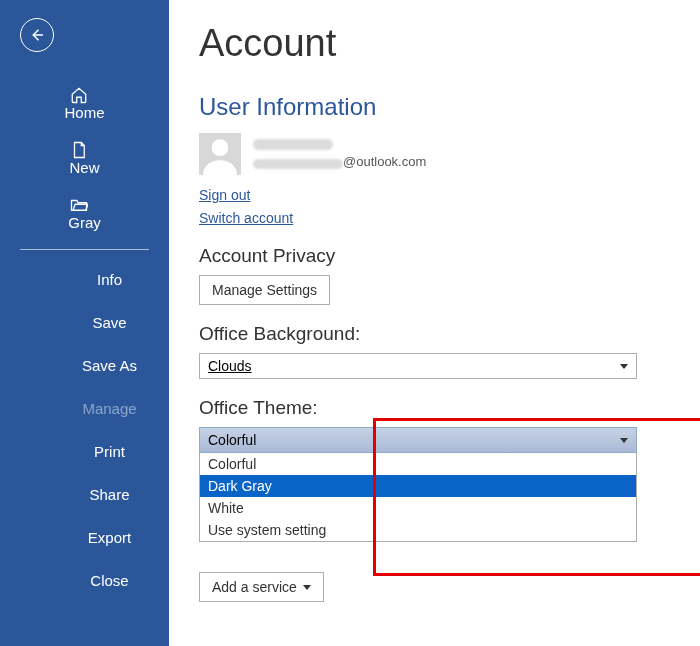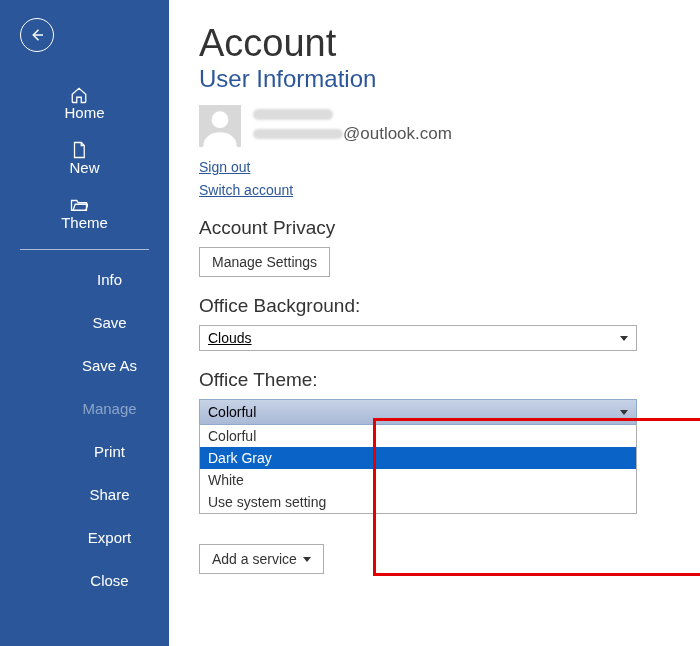--- a/index.html
+++ b/index.html
@@ -8,28 +8,28 @@
   .back-btn { width: 34px; height: 34px; border: 1px solid #fff; border-radius: 50%; margin-left: 20px; display: flex; align-items: center; justify-content: center; cursor: pointer; }
   .back-btn svg { width: 18px; height: 18px; }
   .nav-top { margin-top: 24px; }
   .nav-item { display: flex; align-items: center; padding: 10px 20px; font-size: 15px; cursor: pointer; color: #fff; flex-direction: column; }
   .nav-item .icon { width: 20px; display: flex; align-items: center; justify-content: center; margin-right: 12px; }
   .nav-item svg { width: 18px; height: 18px; }
   .divider { border-top: 1px solid rgba(255,255,255,0.6); margin: 8px 20px; }
   .nav-bottom .nav-item { padding: 13px 2px 13px 52px; font-size: 15px; }
   .nav-bottom .nav-item.disabled { color: rgba(255,255,255,0.45); cursor: default; }
   .main { flex: 1; padding: 22px 30px; position: relative; }
-  .page-title { font-size: 38px; font-weight: 300; color: #333; }
+  .page-title { font-size: 38px; font-weight: 300; color: #333; margin-bottom: 28px; }
   .section-title-primary { color: #2b579a; font-size: 24px; font-weight: 400; margin-bottom: 12px; }
   .user-row { display: flex; align-items: center; margin-bottom: 6px; }
   .avatar { width: 42px; height: 42px; background: #d8d8d8; display: flex; align-items: flex-end; justify-content: center; margin-right: 12px; overflow: hidden; }
   .avatar svg { width: 42px; height: 42px; }
   .user-text { display: flex; flex-direction: column; gap: 4px; }
   .redacted { background: #dcdcdc; border-radius: 7px; height: 11px; display: inline-block; filter: blur(1px); }
-  .email-line { font-size: 17px; color: #555; display: flex; align-items: center; }
+  .email-line { font-size: 13px; color: #555; display: flex; align-items: flex-end; }
   .link { color: #2b579a; font-size: 14px; text-decoration: underline; cursor: pointer; display: inline-block; margin-top: 6px; }
   .section-title { font-size: 19px; color: #333; margin-top: 18px; margin-bottom: 8px; font-weight: 400; }
   .btn { border: 1px solid #adadad; background: #fff; padding: 6px 12px; font-size: 14px; cursor: pointer; color: #333; display: inline-flex; align-items: center; gap: 6px; }
   .dropdown-sel { border: 1px solid #adadad; padding: 4px 8px; font-size: 14px; display: flex; justify-content: space-between; align-items: center; cursor: pointer; background: #fff; width: 438px; text-decoration: underline; }
   .caret { width: 0; height: 0; border-left: 4px solid transparent; border-right: 4px solid transparent; border-top: 5px solid #333; }
   .highlight-box { position: absolute; border: 3px solid #e30000; left: 204px; top: 418px; width: 470px; height: 158px; pointer-events: none; }
   .theme-group { margin-top: 18px; }
   .combo-open { width: 438px; }
   .combo-sel { background: linear-gradient(#c6d2e6, #a9b9d6); border: 1px solid #8faacb; padding: 4px 8px; font-size: 14px; display: flex; justify-content: space-between; align-items: center; cursor: pointer; }
   .combo-list { border: 1px solid #adadad; border-top: none; background: #fff; }
@@ -66,21 +66,21 @@
         </span>
       <span>New</span>
     </div>
     <div class="nav-item">
       <span class="icon">
           <svg viewBox="0 0 24 24">
             <path d="M2 6h7l2 3h11v10H2z" fill="none" stroke="#fff" stroke-width="1.7"></path>
             <path d="M4 19l3-8h17l-3 8" fill="none" stroke="#fff" stroke-width="1.7"></path>
           </svg>
         </span>
-      <span>Theme</span>
+      <span>Gray</span>
     </div>
   </div>
   <div class="divider"></div>
   <div class="nav-bottom">
     <div class="nav-item">
         <span>Info</span>
       </div>
     <div class="nav-item">
         <span>Save</span>
       </div>

